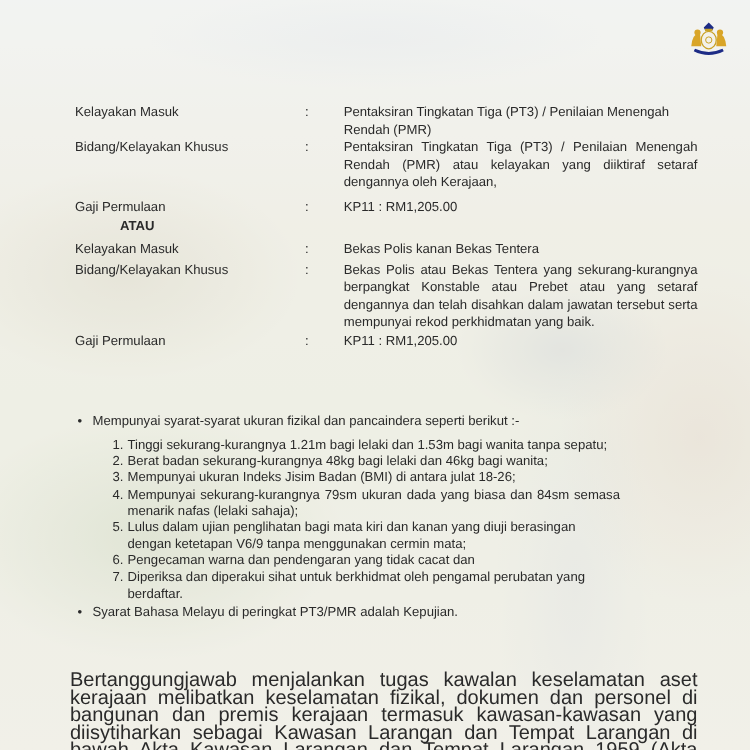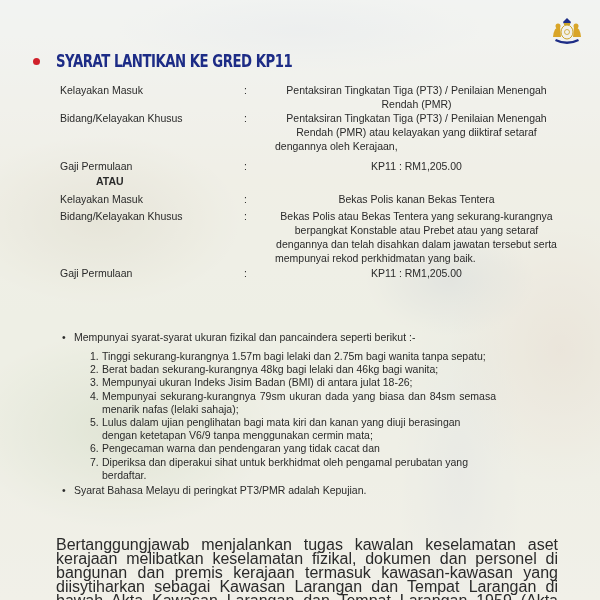--- a/index.html
+++ b/index.html
@@ -41,21 +41,21 @@
   .heading .title {
     font-family: "DejaVu Sans", sans-serif;
     font-weight: bold; font-size: 17px; color: #1d2c86;
     letter-spacing: -0.6px; transform: scaleX(0.78); transform-origin: left center;
     white-space: nowrap;
   }
 
   .row { position: absolute; left: 60px; font-size: 10.5px; line-height: 14px; }
   .row .lbl { position: absolute; left: 0; width: 180px; }
   .row .colon { position: absolute; left: 184px; }
-  .row .val { position: absolute; left: 215px; width: 283px; text-align: center; }
+  .row .val { position: absolute; left: 215px; width: 283px; }
   .justify { text-align: justify; text-align-last: left; }
 
   .atau { position: absolute; left: 96px; font-size: 10.5px; font-weight: bold; }
 
   .bullet-line { position: absolute; left: 62px; font-size: 10.5px; display: flex; }
   .bullet-line .b { width: 12px; }
 
   .numlist { position: absolute; left: 90px; width: 406px; font-size: 10.5px; line-height: 13.2px; }
   .numlist .item { display: flex; }
   .numlist .n { width: 12px; flex: none; }
@@ -79,24 +79,20 @@
     <rect x="15" y="6" width="6" height="2" fill="#c9a227"></rect>
     <ellipse cx="18" cy="15" rx="6" ry="7" fill="#f3f1ea" stroke="#c9a227" stroke-width="1"></ellipse>
     <circle cx="18" cy="15" r="2.5" fill="none" stroke="#c9a227" stroke-width="0.8"></circle>
     <path d="M4 20 Q5 9 11 10 L12 20 Z" fill="#d9a528"></path>
     <path d="M32 20 Q31 9 25 10 L24 20 Z" fill="#d9a528"></path>
     <circle cx="9" cy="9" r="2.5" fill="#d9a528"></circle>
     <circle cx="27" cy="9" r="2.5" fill="#d9a528"></circle>
     <path d="M6 24 Q18 30 30 24 L29 22 Q18 27 7 22 Z" fill="#1d2c86"></path>
   </svg>
 
-  <div class="heading" style="top:51px;">
-    <span class="dot"></span>
-    <span class="title">SYARAT LANTIKAN KE GRED KP11</span>
-  </div>
 
   <div class="row" style="top:83px;">
     <span class="lbl">Kelayakan Masuk</span>
     <span class="colon">:</span>
     <span class="val">Pentaksiran Tingkatan Tiga (PT3) / Penilaian Menengah Rendah (PMR)</span>
   </div>
   <div class="row" style="top:111px;">
     <span class="lbl">Bidang/Kelayakan Khusus</span>
     <span class="colon">:</span>
     <span class="val justify">Pentaksiran Tingkatan Tiga (PT3) / Penilaian Menengah Rendah (PMR) atau kelayakan yang diiktiraf setaraf dengannya oleh Kerajaan,</span>
@@ -127,21 +123,21 @@
 
 
   <div class="bullet-line" style="top:331px;">
     <span class="b">•</span>
     <span>Mempunyai syarat-syarat ukuran fizikal dan pancaindera seperti berikut :-</span>
   </div>
 
   <div class="numlist" style="top:350px;">
     <div class="item">
       <span class="n">1.</span>
-      <span class="t">Tinggi sekurang-kurangnya 1.57m bagi lelaki dan 2.75m bagi wanita tanpa sepatu;</span>
+      <span class="t">Tinggi sekurang-kurangnya 1.21m bagi lelaki dan 1.53m bagi wanita tanpa sepatu;</span>
     </div>
     <div class="item">
       <span class="n">2.</span>
       <span class="t">Berat badan sekurang-kurangnya 48kg bagi lelaki dan 46kg bagi wanita;</span>
     </div>
     <div class="item">
       <span class="n">3.</span>
       <span class="t">Mempunyai ukuran Indeks Jisim Badan (BMI) di antara julat 18-26;</span>
     </div>
     <div class="item">

